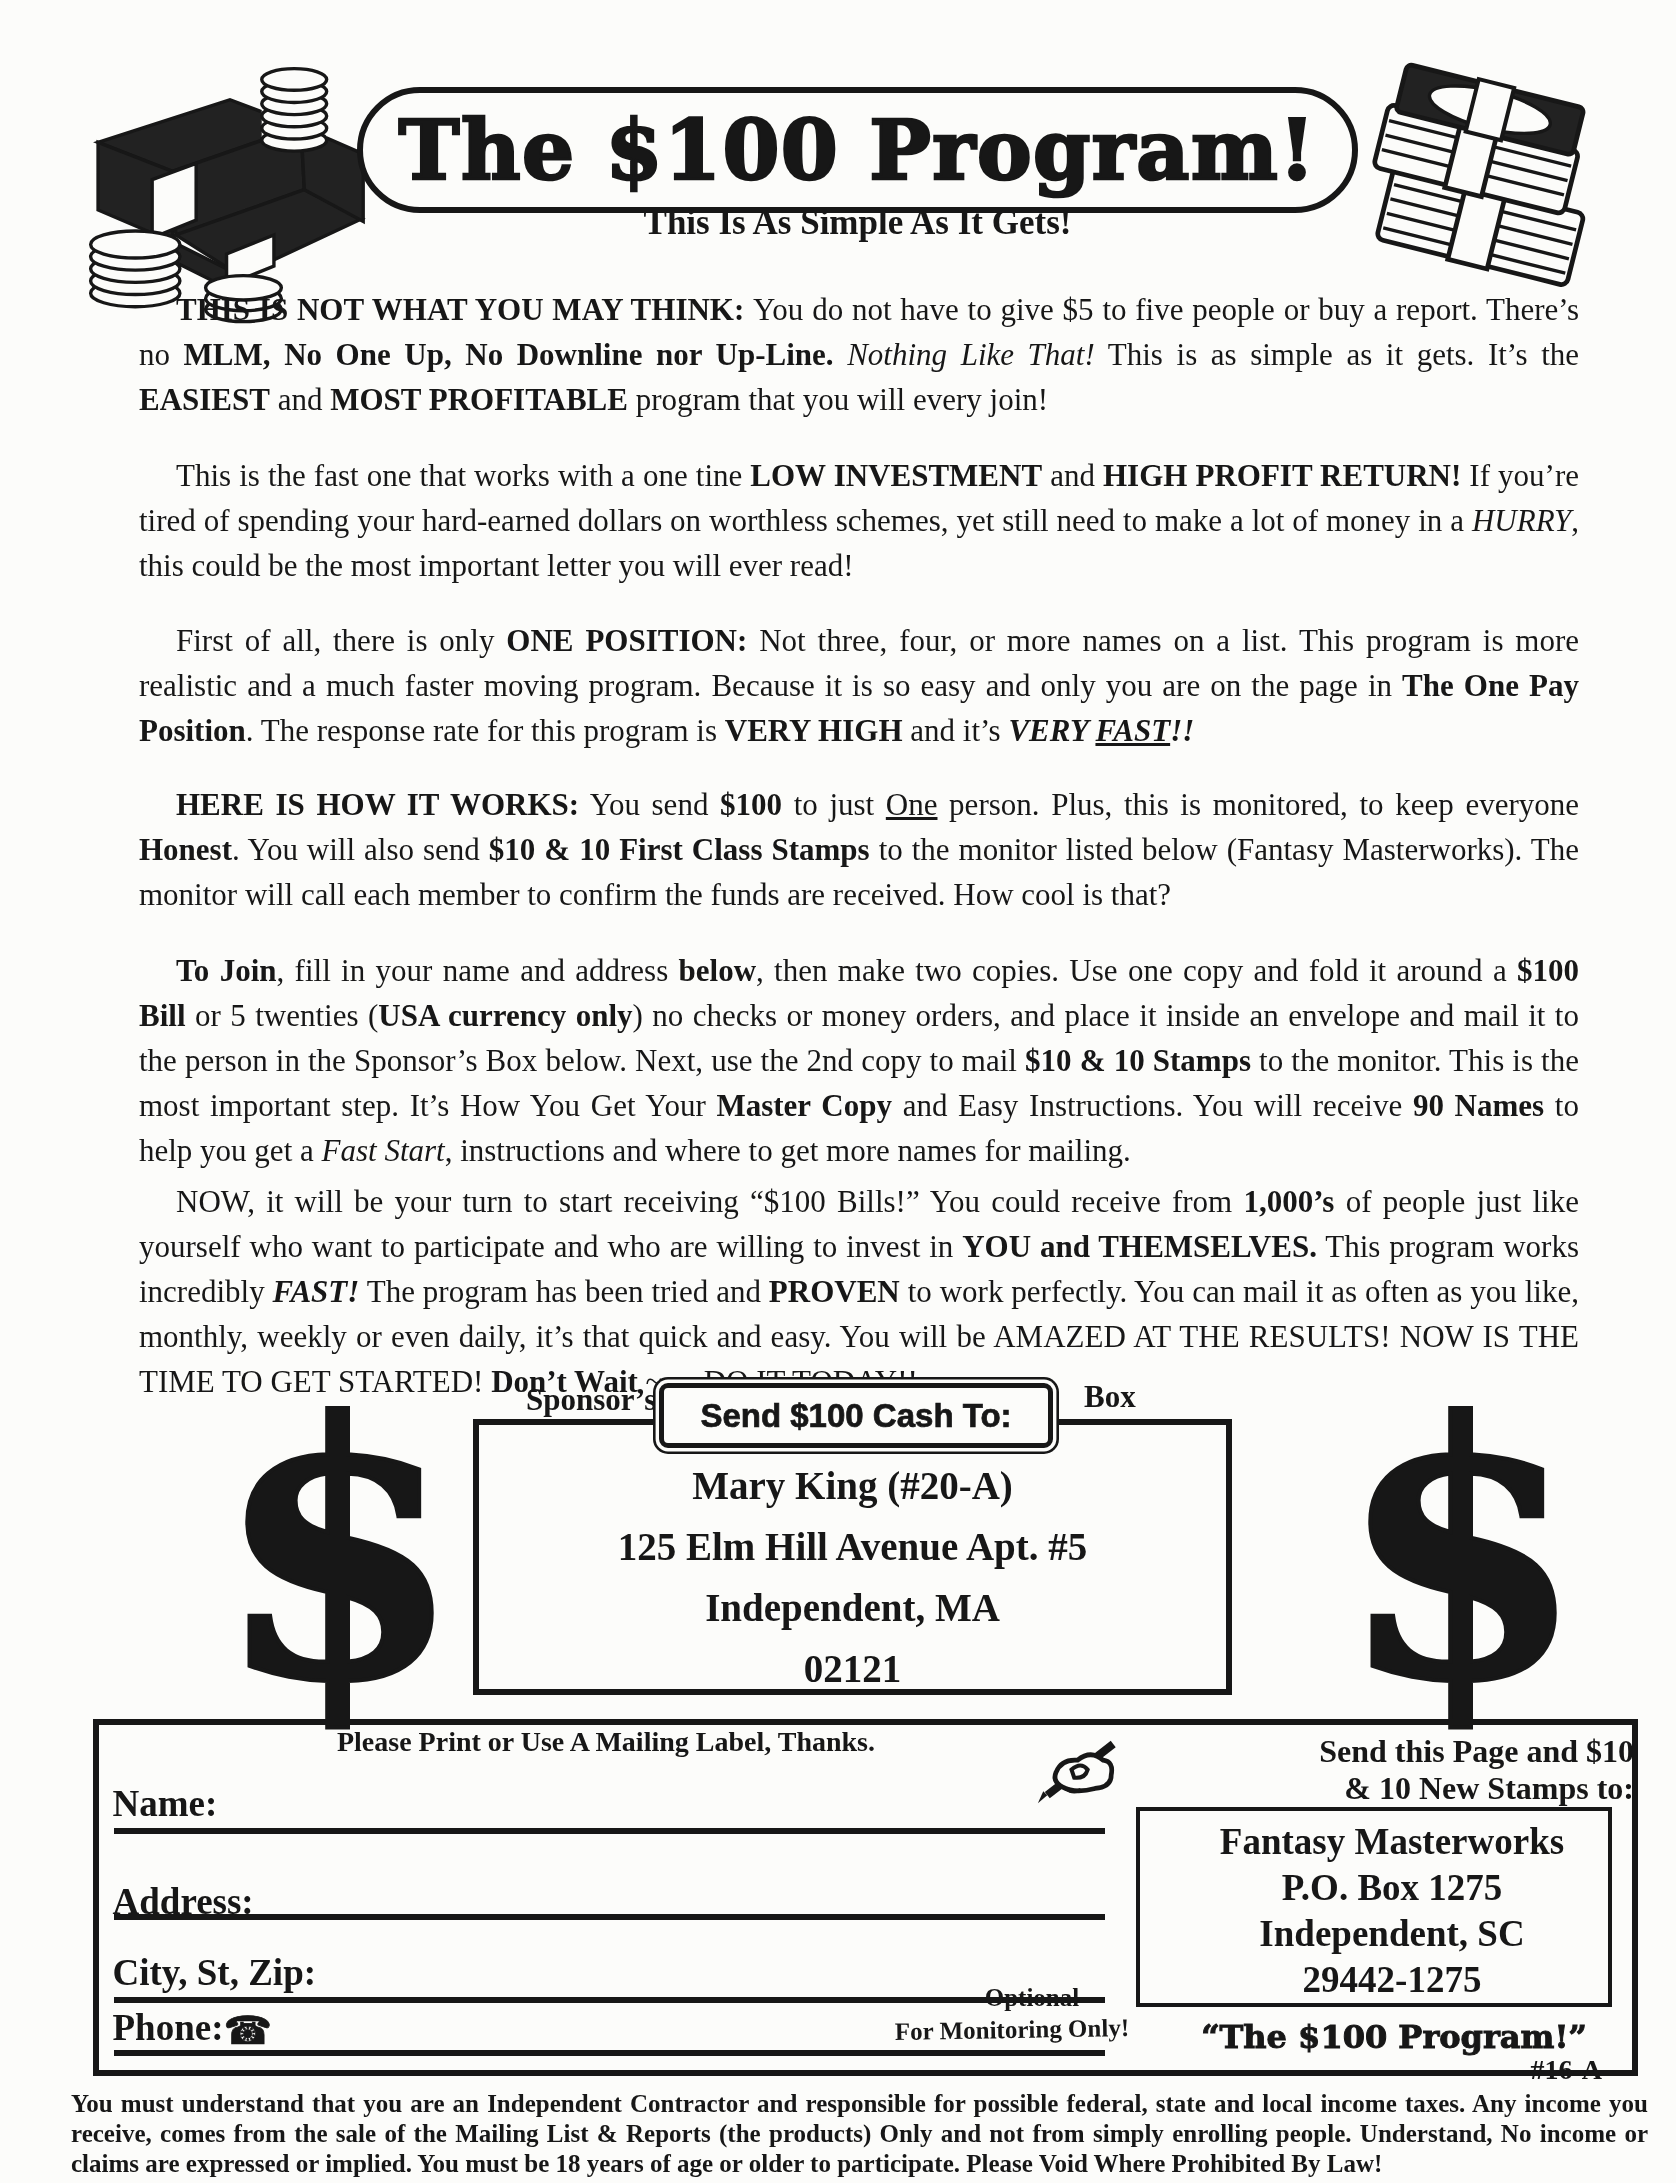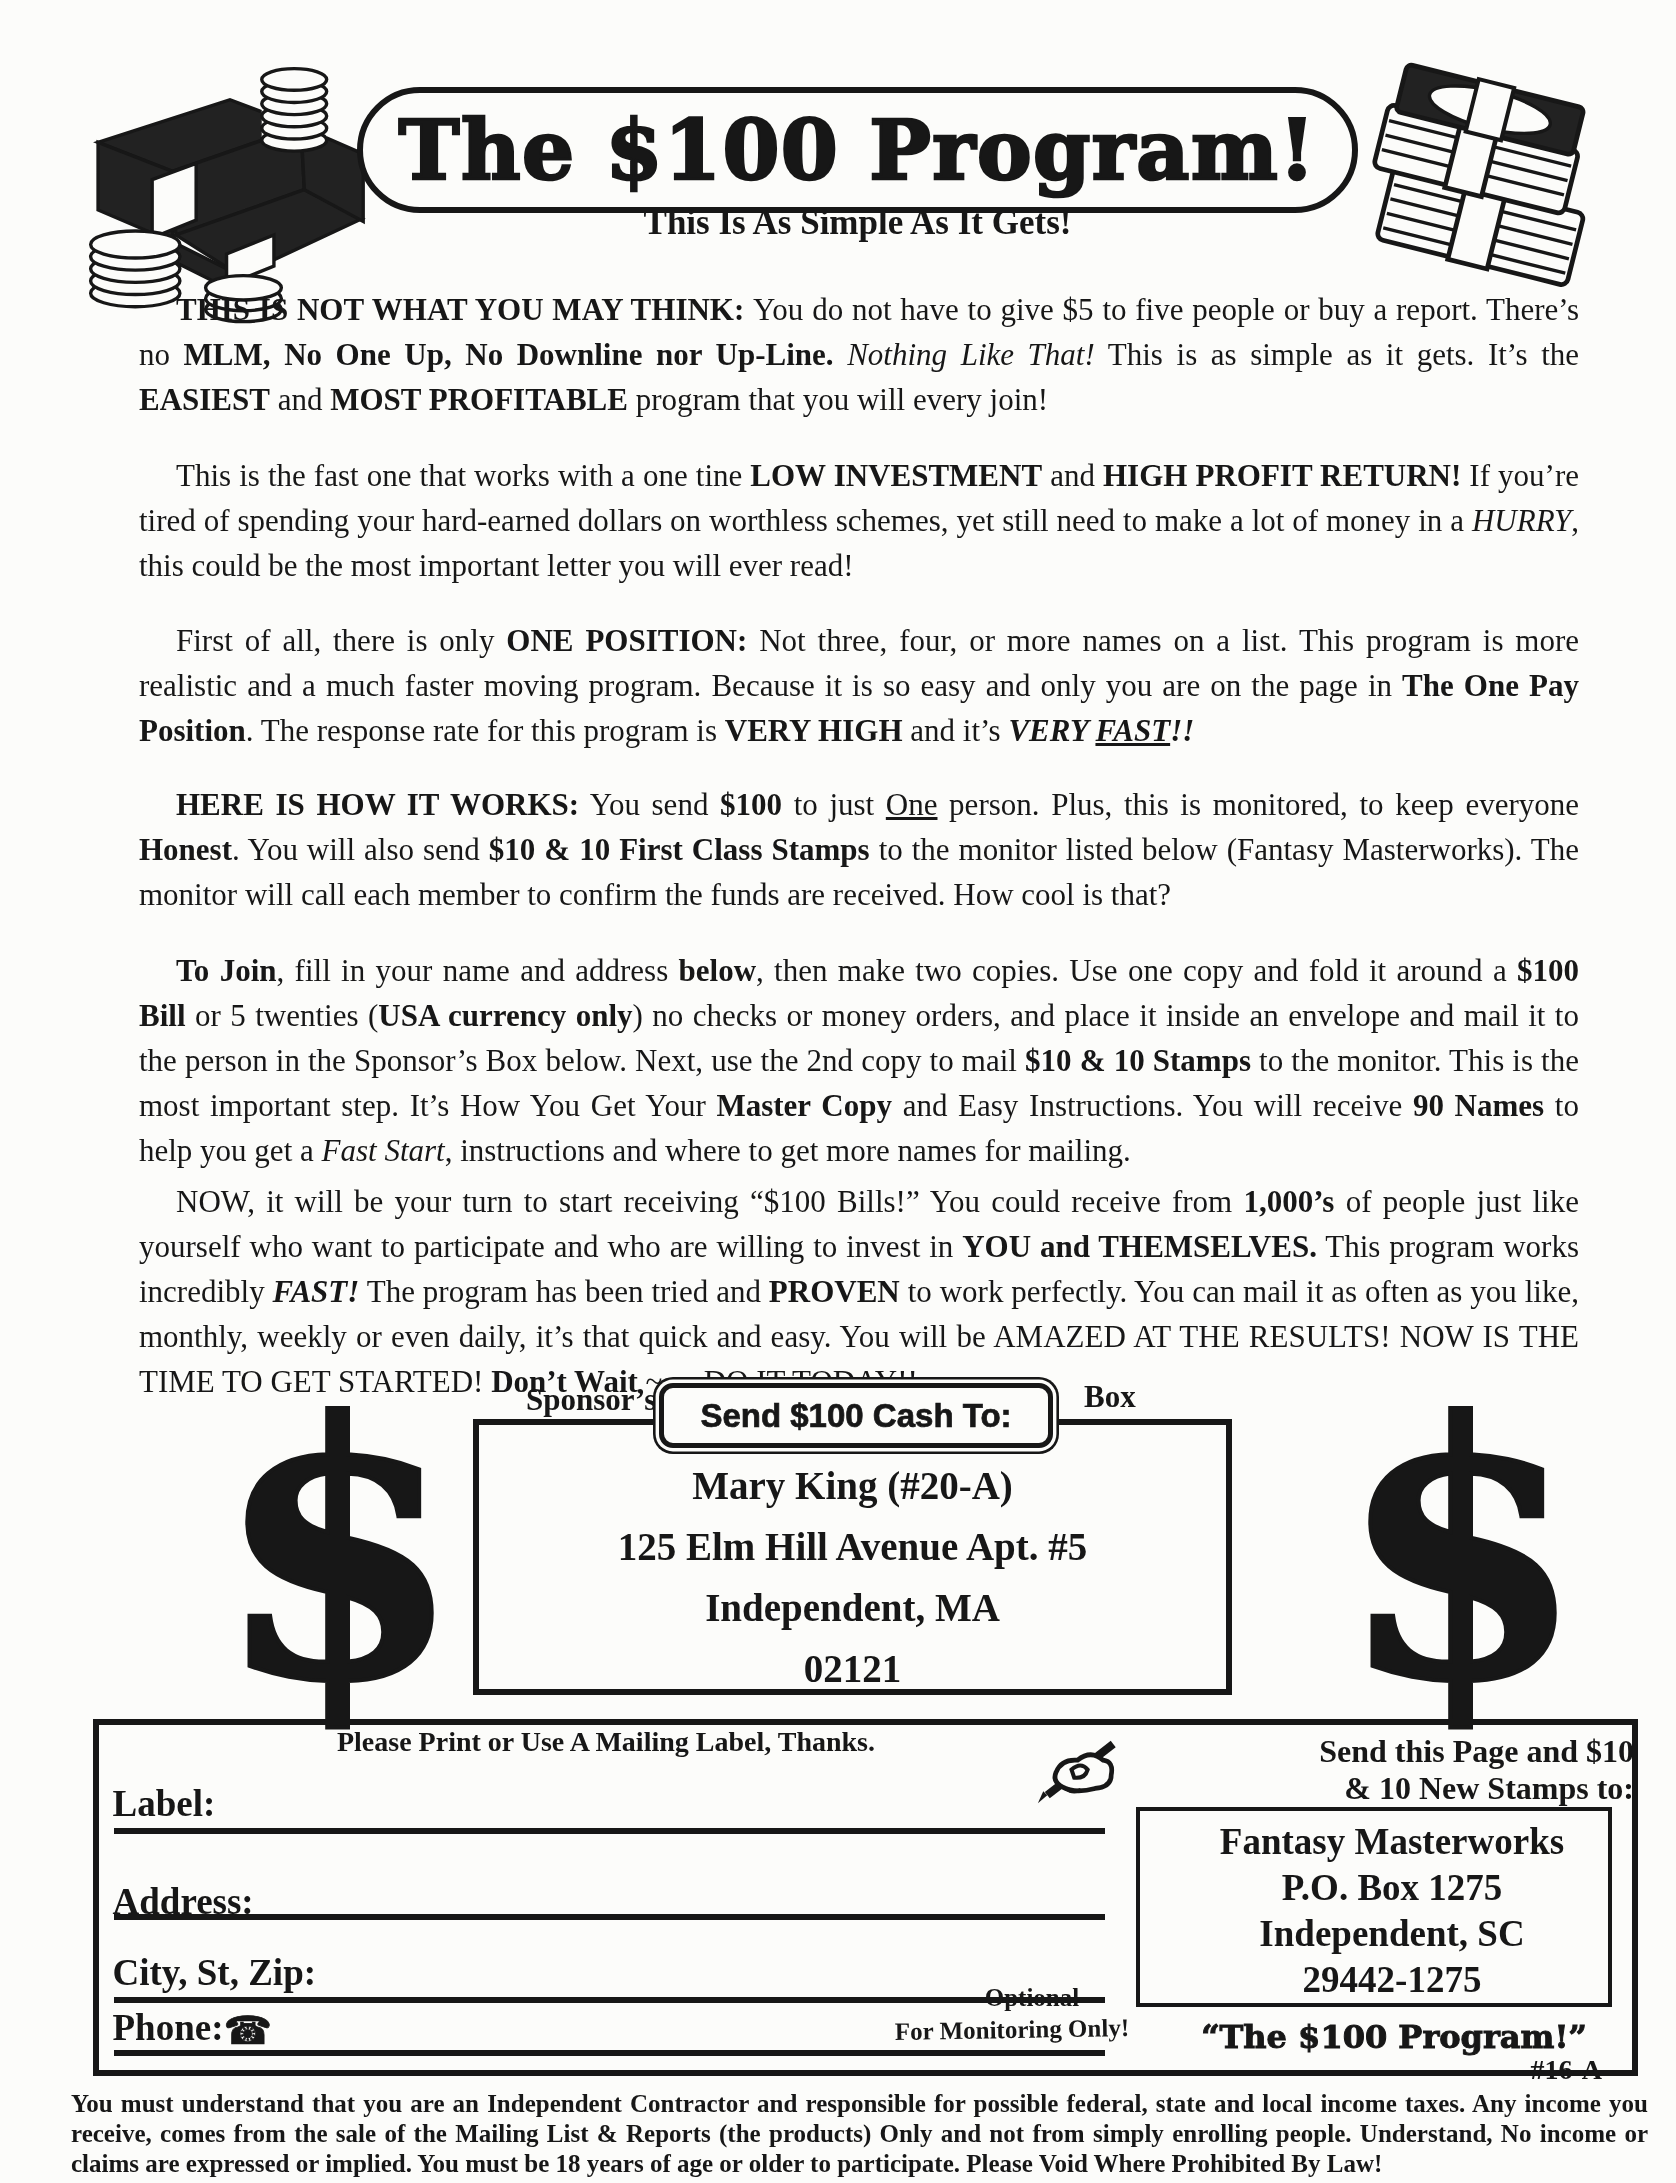--- a/index.html
+++ b/index.html
@@ -31,21 +31,21 @@
     font-size:31px; line-height:45px; text-align:justify; text-indent:37px;
     margin:0;
   }
   .rt-b{font-weight:bold;}
   .rt-i{font-style:italic;}
   .rt-u{text-decoration:underline; text-decoration-thickness:2.7px;}
   
   .sponsor-side-label{position:absolute; font-size:31px; font-weight:bold;margin-left:16px;}
   .sponsor-pill{
     position:absolute; left:659px; top:1383px; width:394px; height:65px;
-    border:5.4px solid #171717; border-radius:14px; background:#fcfcfa;
+    border:5.4px solid #171717; border-radius:9px; background:#fcfcfa;
     box-shadow:0 0 0 3.4px #fcfcfa, 0 0 0 6px #171717;
     display:flex; align-items:center; justify-content:center; z-index:3;
     box-sizing:border-box;
   }
   .sponsor-pill span{
     font-family:"Liberation Sans", sans-serif; font-weight:bold; font-size:33px;
     -webkit-text-stroke:0.7px #171717; white-space:nowrap;
   }
   .sponsor-box{
     position:absolute; left:473px; top:1419px; width:759px; height:276px;
@@ -203,21 +203,21 @@
     <div class="fb" style="left:920px; top:15px; width:101px; height:74px;">
       <svg width="101" height="74" viewBox="0 0 150 110">
         <line x1="140" y1="6" x2="42" y2="82" stroke="#171717" stroke-width="12"></line>
         <polygon points="42,82 28,94 36,76" fill="#171717"></polygon>
         <path d="M 55,48 q 8,-20 32,-18 q 20,-16 38,0 q 16,2 12,22 q 0,18 -24,20 q -30,8 -48,-2 q -16,-8 -10,-22 z" fill="#fcfcfa" stroke="#171717" stroke-width="7" stroke-linejoin="round"></path>
         <path d="M 78,44 q 14,-12 24,0 q -4,14 -20,12 z" fill="#fcfcfa" stroke="#171717" stroke-width="6"></path>
         <path d="M 70,72 q 10,8 22,2" fill="none" stroke="#171717" stroke-width="6"></path>
       </svg>
     </div>
 
-    <div class="fb field-label" style="top:57px;">Label:</div>
+    <div class="fb field-label" style="top:57px;">Name:</div>
     <div class="fb field-line" style="top:103px;"></div>
 
     <div class="fb field-label" style="top:155px;">Address:</div>
     <div class="fb field-line" style="top:189px;"></div>
 
     <div class="fb field-label" style="top:226px;">City, St, Zip:</div>
     <div class="fb field-line" style="top:272px;"></div>
 
     <div class="fb field-label" style="top:281px;">
       <span>Phone:</span><span class="phone-glyph">☎</span>

